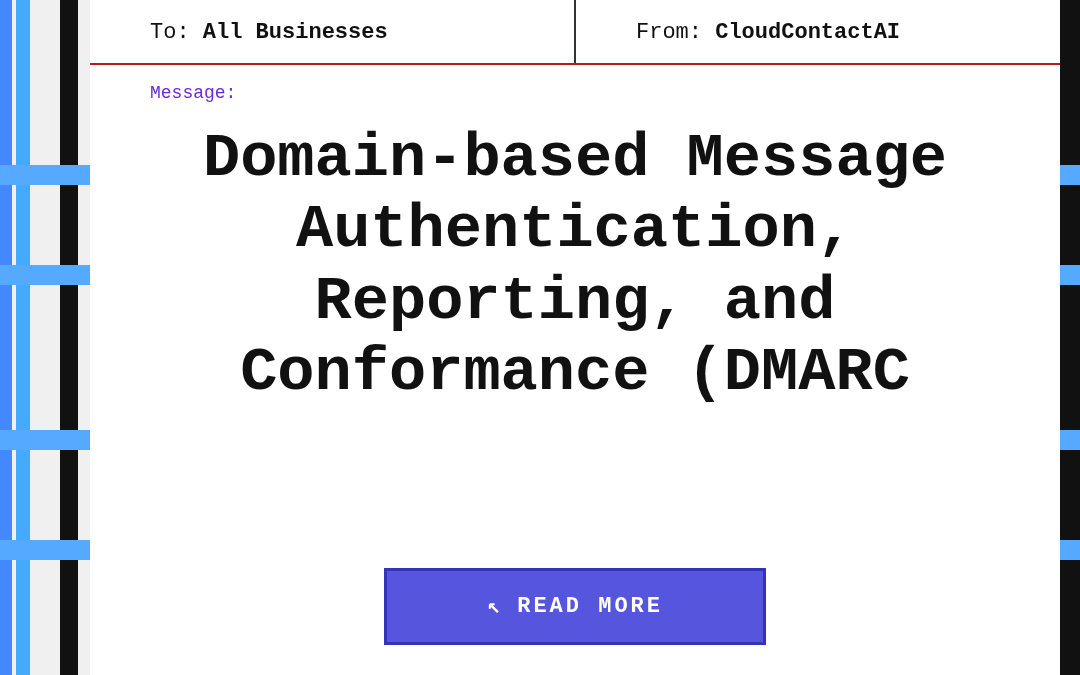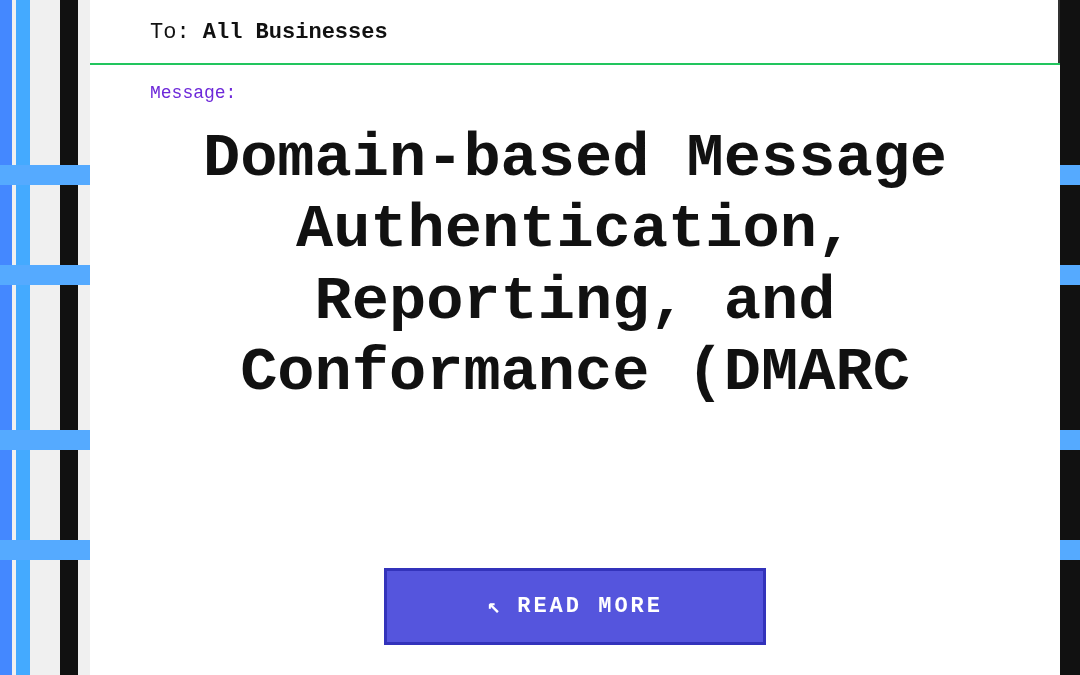--- a/index.html
+++ b/index.html
@@ -92,21 +92,21 @@
       bottom: 0;
       background: #ffffff;
       display: flex;
       flex-direction: column;
     }
 
     
     .header-row {
       display: flex;
       flex-direction: row;
-      border-bottom: 2px solid #22c55e;
+      border-bottom: 2px solid #b91c1c;
       padding: 0;
     }
 
     .header-to {
       flex: 1;
       padding: 20px 20px 18px 60px;
       border-right: 2px solid #333;
       font-family: 'Courier New', Courier, monospace;
       font-size: 22px;
       font-weight: 400;
@@ -226,20 +226,24 @@
   <div class="right-stripe right-stripe-set-3" style="top:430px; height:20px;"></div>
   <div class="right-stripe right-stripe-set-4" style="top:540px; height:20px;"></div>
 
   <div class="content-card">
 
     <div class="header-row">
       <div class="header-to">
         <span class="label">To:</span>
         <span class="value">All Businesses</span>
       </div>
+      <div class="header-from">
+        <span class="label">From:</span>
+        <span class="value">CloudContactAI</span>
+      </div>
     </div>
 
     <div class="message-label">Message:</div>
 
     <div class="message-body">
       <div class="message-text">Domain-based Message Authentication, Reporting, and Conformance (DMARC</div>
     </div>
 
     <div class="button-area">
       <button class="read-more-btn">

